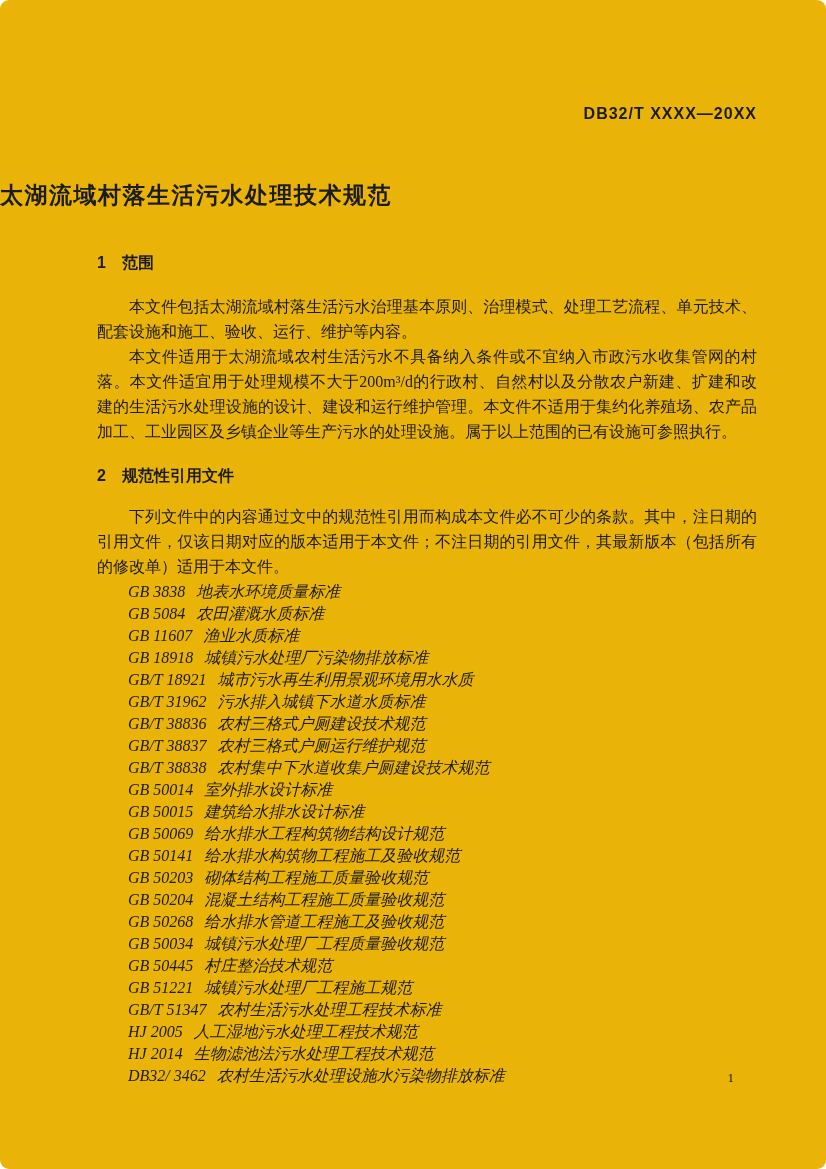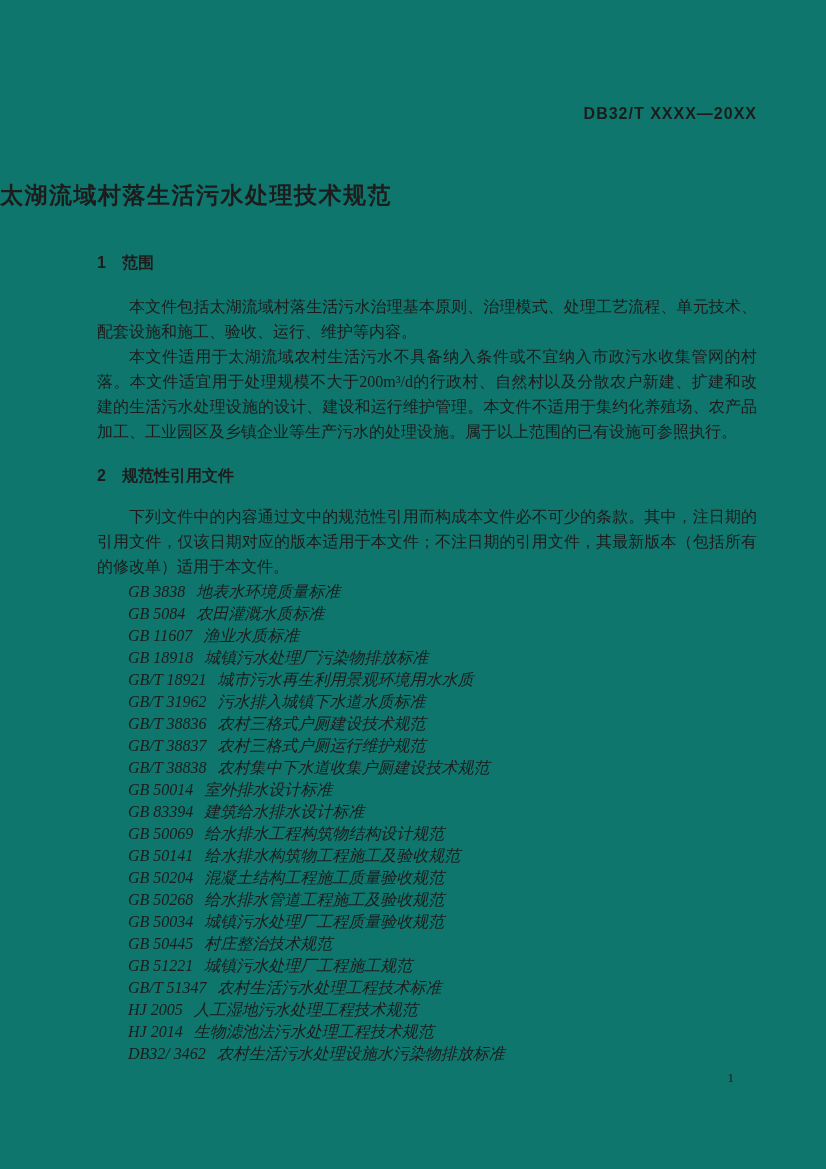--- a/index.html
+++ b/index.html
@@ -4,24 +4,25 @@
 <style>
   html, body {
     margin: 0;
     padding: 0;
     background: #ffffff;
   }
   .page {
     position: relative;
     width: 826px;
     height: 1169px;
-    background: #0f766e;
+    background: #eab308;
     color: #1c1c1c;
     font-family: "Liberation Serif", serif;
     overflow: hidden;
+    border-radius: 9px;
   }
   .doc-number {
     position: absolute;
     top: 105px;
     right: 69px;
     font-family: "Liberation Sans", sans-serif;
     font-size: 16px;
     font-weight: 600;
     letter-spacing: 1px;
     white-space: nowrap;
@@ -153,31 +154,34 @@
 
         <div class="ref-item">
           <span class="ref-code">GB/T 38838</span><span>农村集中下水道收集户厕建设技术规范</span>
         </div>
 
         <div class="ref-item">
           <span class="ref-code">GB 50014</span><span>室外排水设计标准</span>
         </div>
 
         <div class="ref-item">
-          <span class="ref-code">GB 83394</span><span>建筑给水排水设计标准</span>
+          <span class="ref-code">GB 50015</span><span>建筑给水排水设计标准</span>
         </div>
 
         <div class="ref-item">
           <span class="ref-code">GB 50069</span><span>给水排水工程构筑物结构设计规范</span>
         </div>
 
         <div class="ref-item">
           <span class="ref-code">GB 50141</span><span>给水排水构筑物工程施工及验收规范</span>
         </div>
 
+        <div class="ref-item">
+          <span class="ref-code">GB 50203</span><span>砌体结构工程施工质量验收规范</span>
+        </div>
 
         <div class="ref-item">
           <span class="ref-code">GB 50204</span><span>混凝土结构工程施工质量验收规范</span>
         </div>
 
         <div class="ref-item">
           <span class="ref-code">GB 50268</span><span>给水排水管道工程施工及验收规范</span>
         </div>
 
         <div class="ref-item">

